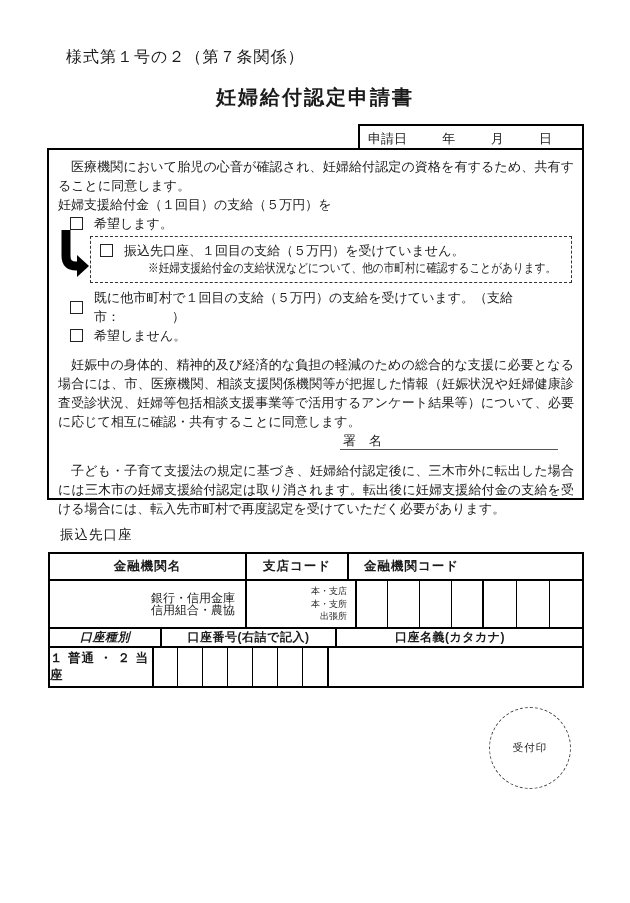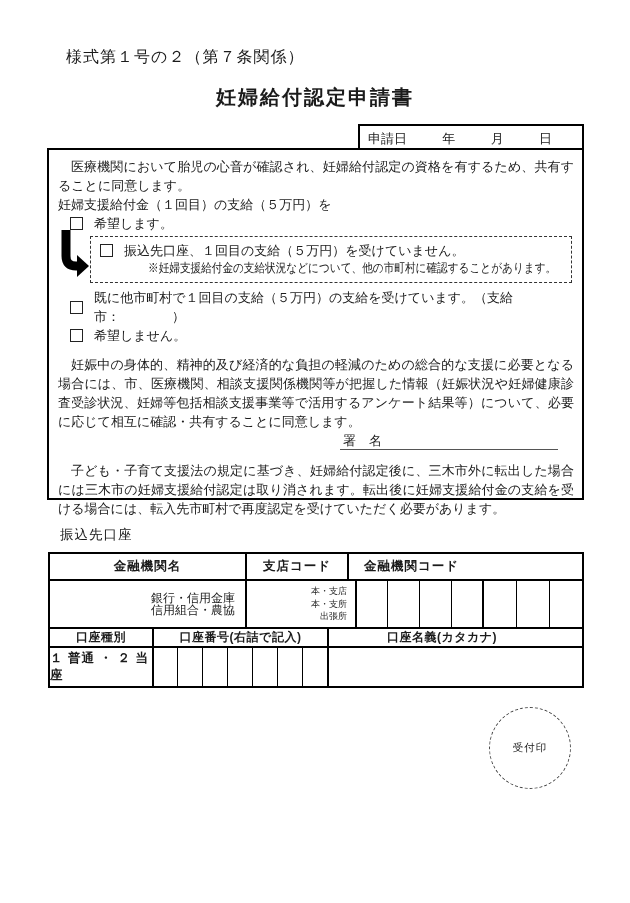--- a/index.html
+++ b/index.html
@@ -170,21 +170,21 @@
       <div class="cell wc bl2"></div>
       <div class="cell wc bl1"></div>
       <div class="cell wc bl1"></div>
       <div class="cell wc-l bl1"></div>
       <div class="cell wb bl2"></div>
       <div class="cell wb-s bl1"></div>
       <div class="cell wb-s bl1"></div>
     </div>
 
     <div class="t-row r3">
-      <div class="cell h" style="width:102px;">口座種別</div>
+      <div class="cell h" style="width:110px;font-style:italic;">口座種別</div>
       <div class="cell h w175 bl2">口座番号(右詰で記入)</div>
       <div class="cell h w255 bl2">口座名義(カタカナ)</div>
     </div>
 
     <div class="t-row r4">
       <div class="cell acct-type" style="width:102px;">１ 普通 ・ ２ 当座</div>
       <div class="cell w25 bl2"></div>
       <div class="cell w25 bl1"></div>
       <div class="cell w25 bl1"></div>
       <div class="cell w25 bl1"></div>

